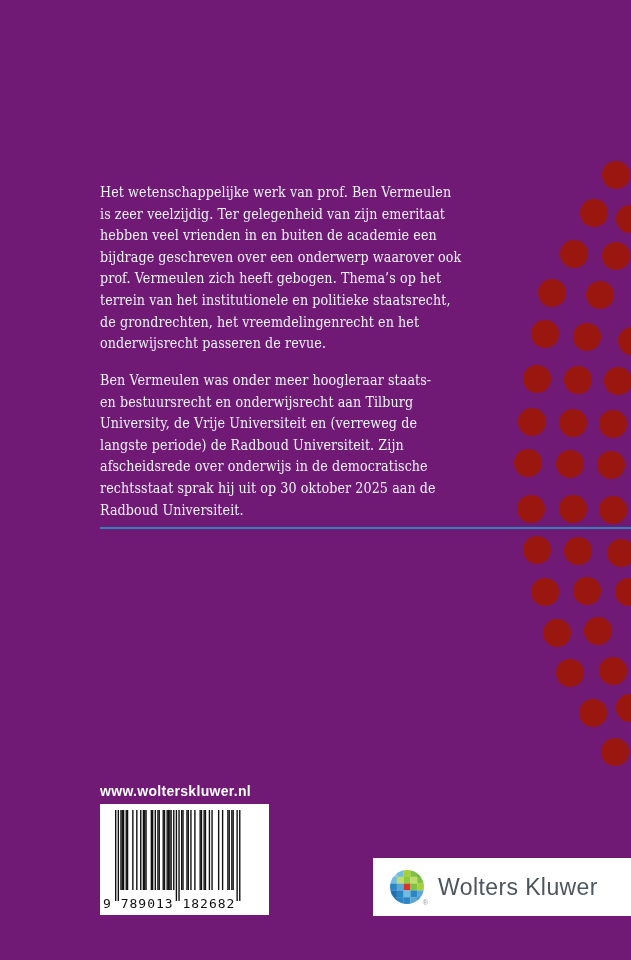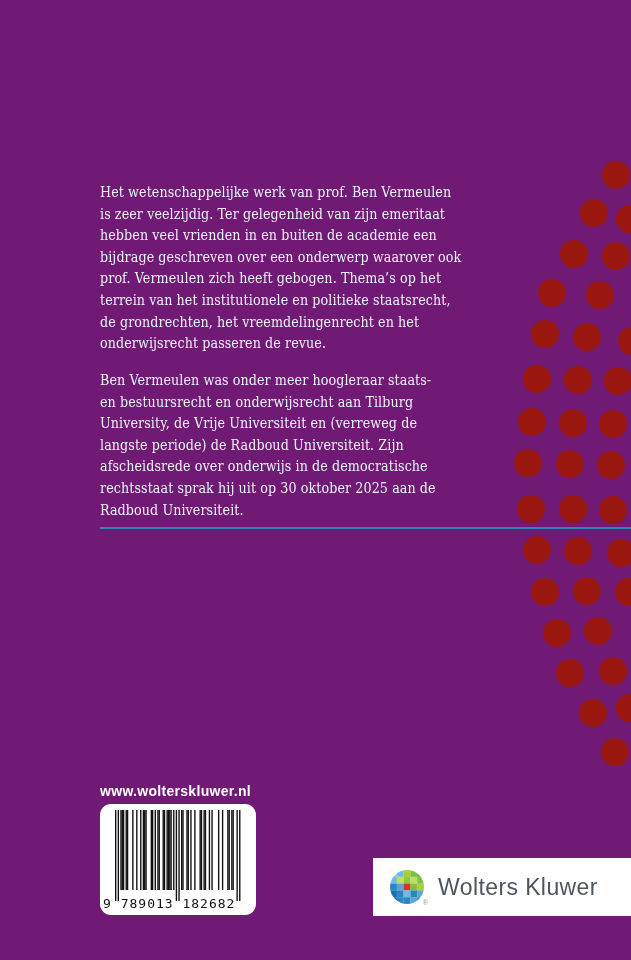--- a/index.html
+++ b/index.html
@@ -28,21 +28,21 @@
     width:531px;height:2px;
   }
   .url{
     position:absolute;left:100px;top:783px;
     font-family:"Liberation Sans", sans-serif;
     font-weight:bold;font-size:14px;letter-spacing:0.3px;
     color:#FFFFFF;white-space:nowrap;
   }
   .barcode-box{
     position:absolute;left:100px;top:804px;
-    width:156px;height:111px;background:#FFFFFF;border-radius:11px;
+    width:169px;height:111px;background:#FFFFFF;
   }
   .bc-digits{
     font-family:"DejaVu Sans Mono", monospace;
     font-size:13px;letter-spacing:1px;fill:#111111;
   }
   .logo-box{
     position:absolute;left:373px;top:858px;
     width:258px;height:58px;background:#FFFFFF;
     display:flex;align-items:center;
     padding-left:17px;box-sizing:border-box;

